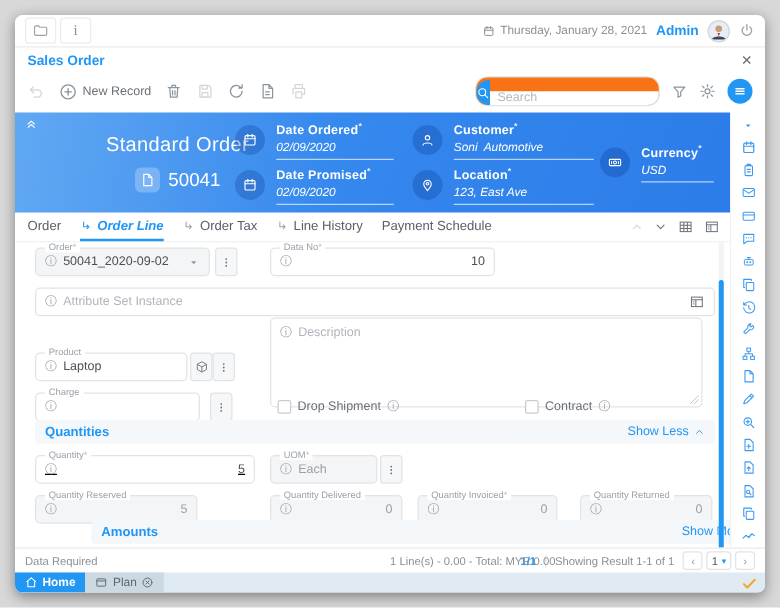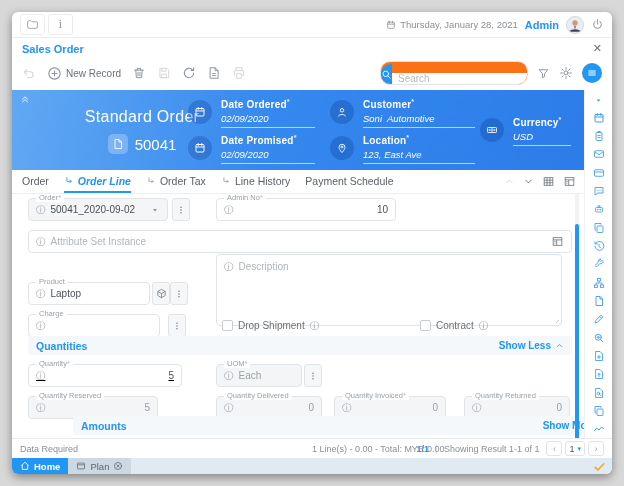--- a/index.html
+++ b/index.html
@@ -75,21 +75,21 @@
   .sqbtn { position:absolute; width:18px; height:23px; border:1px solid #e1e4e7; border-radius:3px; background:#f6f7f8;
            display:flex; align-items:center; justify-content:center; color:#6b7178; }
   .ph { color:#b0b6bc; }
   .textarea { position:absolute; border:1px solid #e1e4e7; border-radius:4px; background:#fff; padding:6px 7px; font-size:10px; }
   .resize-grip { position:absolute; right:2px; bottom:2px; width:7px; height:7px;
     background:linear-gradient(135deg, transparent 50%, #c4c9ce 50%, #c4c9ce 57%, transparent 57%, transparent 72%, #c4c9ce 72%, #c4c9ce 79%, transparent 79%); }
   .checkrow { position:absolute; display:flex; align-items:center; gap:5px; font-size:10px; color:#6b7178; }
   .cb { width:11px; height:11px; border:1px solid #c8cdd2; border-radius:2px; background:#fff; }
   .section { position:absolute; height:19px; background:#f5f8fa; border-radius:3px; display:flex; align-items:center; padding:0 8px; }
   .sec-title { color:#2196f3; font-size:10.5px; font-weight:bold; }
-  .sec-toggle { margin-left:auto; color:#2196f3; font-size:10px; font-weight:bold; display:flex; align-items:center; gap:4px; }
+  .sec-toggle { margin-left:auto; color:#2196f3; font-size:10px; font-weight:normal; display:flex; align-items:center; gap:4px; }
 
   
   .vtrack { position:absolute; left:563px; top:182px; width:4px; height:244px; background:#f1f3f4; }
   .vthumb { position:absolute; left:563px; top:212px; width:4px; height:218px; background:#2196f3; border-radius:2px; }
 
   
   .sidebar { position:absolute; right:0; top:78px; width:28px; height:368px; background:#fff; border-left:1px solid #f0f1f3;
              display:flex; flex-direction:column; align-items:center; justify-content:space-evenly; color:#3b9af0; }
   .sb { color:#3b9af0; }
 
@@ -614,21 +614,21 @@
           </span>
         </span>
     </div>
     <span class="sqbtn" style="left:160px; top:4px;">
         <svg class="i" width="10" height="10">
           <use href="#sym-dots"></use>
         </svg>
       </span>
 
     <div class="fld" style="left:204px; top:4px; width:180px;">
-      <span class="flabel"><span>Admin No</span><span style="color:#b4bac0;">*</span></span>
+      <span class="flabel"><span>Data No</span><span style="color:#b4bac0;">*</span></span>
       <span class="finner">
           <span class="ii">ⓘ</span>
           <span class="vright">10</span>
         </span>
     </div>
 
     <div class="fld" style="left:16px; top:36px; width:544px;">
       <span class="finner">
           <span class="ii">ⓘ</span>
           <span class="ph">Attribute Set Instance</span>
@@ -690,21 +690,21 @@
     <div class="section" style="left:16px; top:142px; width:544px;">
       <span class="sec-title">Quantities</span>
       <span class="sec-toggle">
           <span>Show Less</span>
           <svg class="i" width="9" height="9">
             <use href="#sym-chevup"></use>
           </svg>
         </span>
     </div>
 
-    <div class="fld" style="left:16px; top:170px; width:154px;text-decoration:underline;">
+    <div class="fld" style="left:16px; top:170px; width:176px;text-decoration:underline;">
       <span class="flabel"><span>Quantity</span><span style="color:#b4bac0;">*</span></span>
       <span class="finner">
           <span class="ii">ⓘ</span>
           <span class="vright">5</span>
         </span>
     </div>
     <div class="fld ro" style="left:204px; top:170px; width:86px;">
       <span class="flabel"><span>UOM</span><span style="color:#b4bac0;">*</span></span>
       <span class="finner">
           <span class="ii">ⓘ</span>

